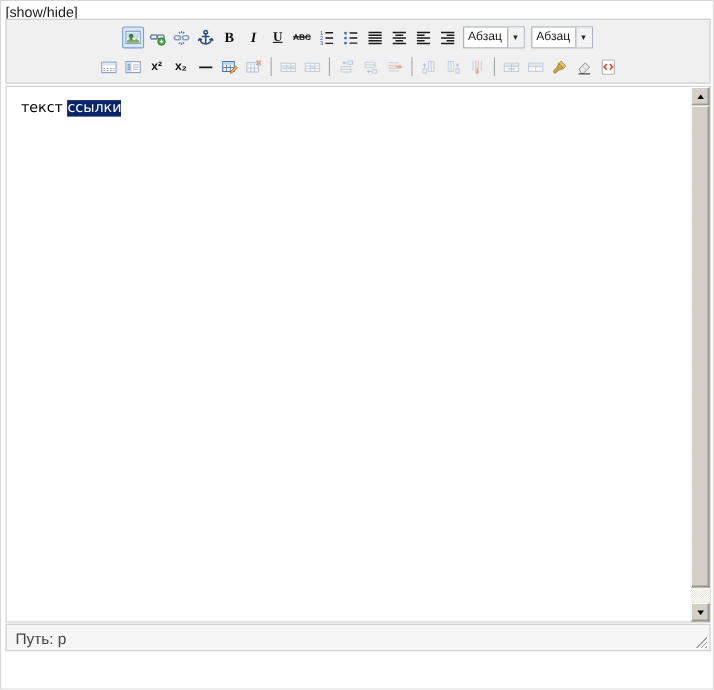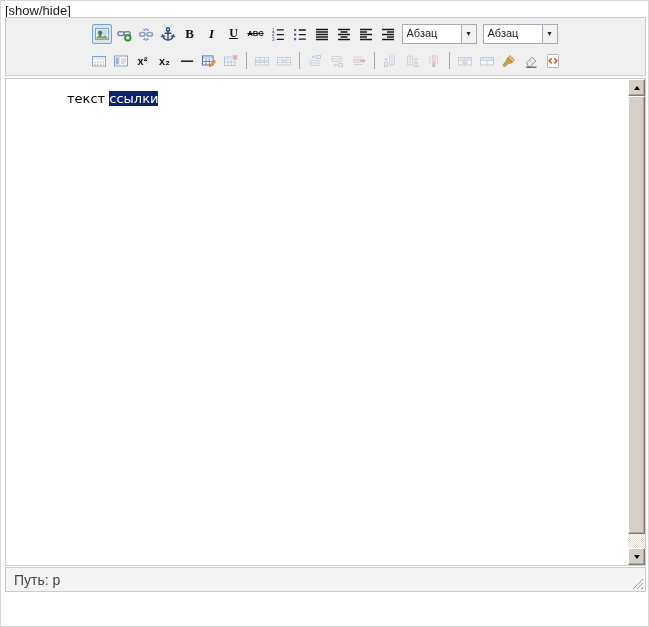--- a/index.html
+++ b/index.html
@@ -39,33 +39,32 @@
   .lbl.bold   { font: bold 13px "Liberation Serif", serif; color:#111; }
   .lbl.italic { font: italic bold 13px "Liberation Serif", serif; color:#111; }
   .lbl.underline { font: bold 12px "Liberation Serif", serif; text-decoration: underline; color:#111; }
   .lbl.strike { font: bold 7.5px "Liberation Sans", sans-serif; text-decoration: line-through; color:#111; }
   .lbl.supsub { font: bold 11px "Liberation Sans", sans-serif; color:#111; }
   .combo {
     display: inline-flex; height: 20px; margin: 0 3px;
     border: 1px solid #a5acb5; background: #fff; align-items: stretch; cursor: pointer;
     flex: 0 0 auto;
   }
-  .combo-text { width: 58px; padding: 2px 4px 0 4px; font-size: 11px; color:#222; white-space: nowrap; overflow: hidden; }
+  .combo-text { width: 39px; padding: 2px 4px 0 4px; font-size: 11px; color:#222; white-space: nowrap; overflow: hidden; }
   .combo-arrow {
     width: 15px; border-left: 1px solid #a5acb5; background: #f2f2f2;
     display: flex; align-items: center; justify-content: center;
     font-size: 8px; color: #222;
   }
   
   .contentbox {
     position: absolute; left: 4px; top: 77px;
     width: 641px; height: 488px;
     border: 1px solid #cccccc; background: #fff;
     display: flex;
-    padding-left: 48px;
   }
   .content-area { flex: 1 1 auto; padding: 12px 13px; cursor: text; overflow: hidden; }
   .content-area p { font: 13px "DejaVu Sans", sans-serif; color: #000; }
   .selected { background: #0a246a; color: #fff; }
   
   .scrollbar {
     position: relative; flex: 0 0 17px; width: 17px;
     background-image:
       linear-gradient(45deg, #dedacf 25%, transparent 25%, transparent 75%, #dedacf 75%),
       linear-gradient(45deg, #dedacf 25%, #ffffff 25%, #ffffff 75%, #dedacf 75%);

